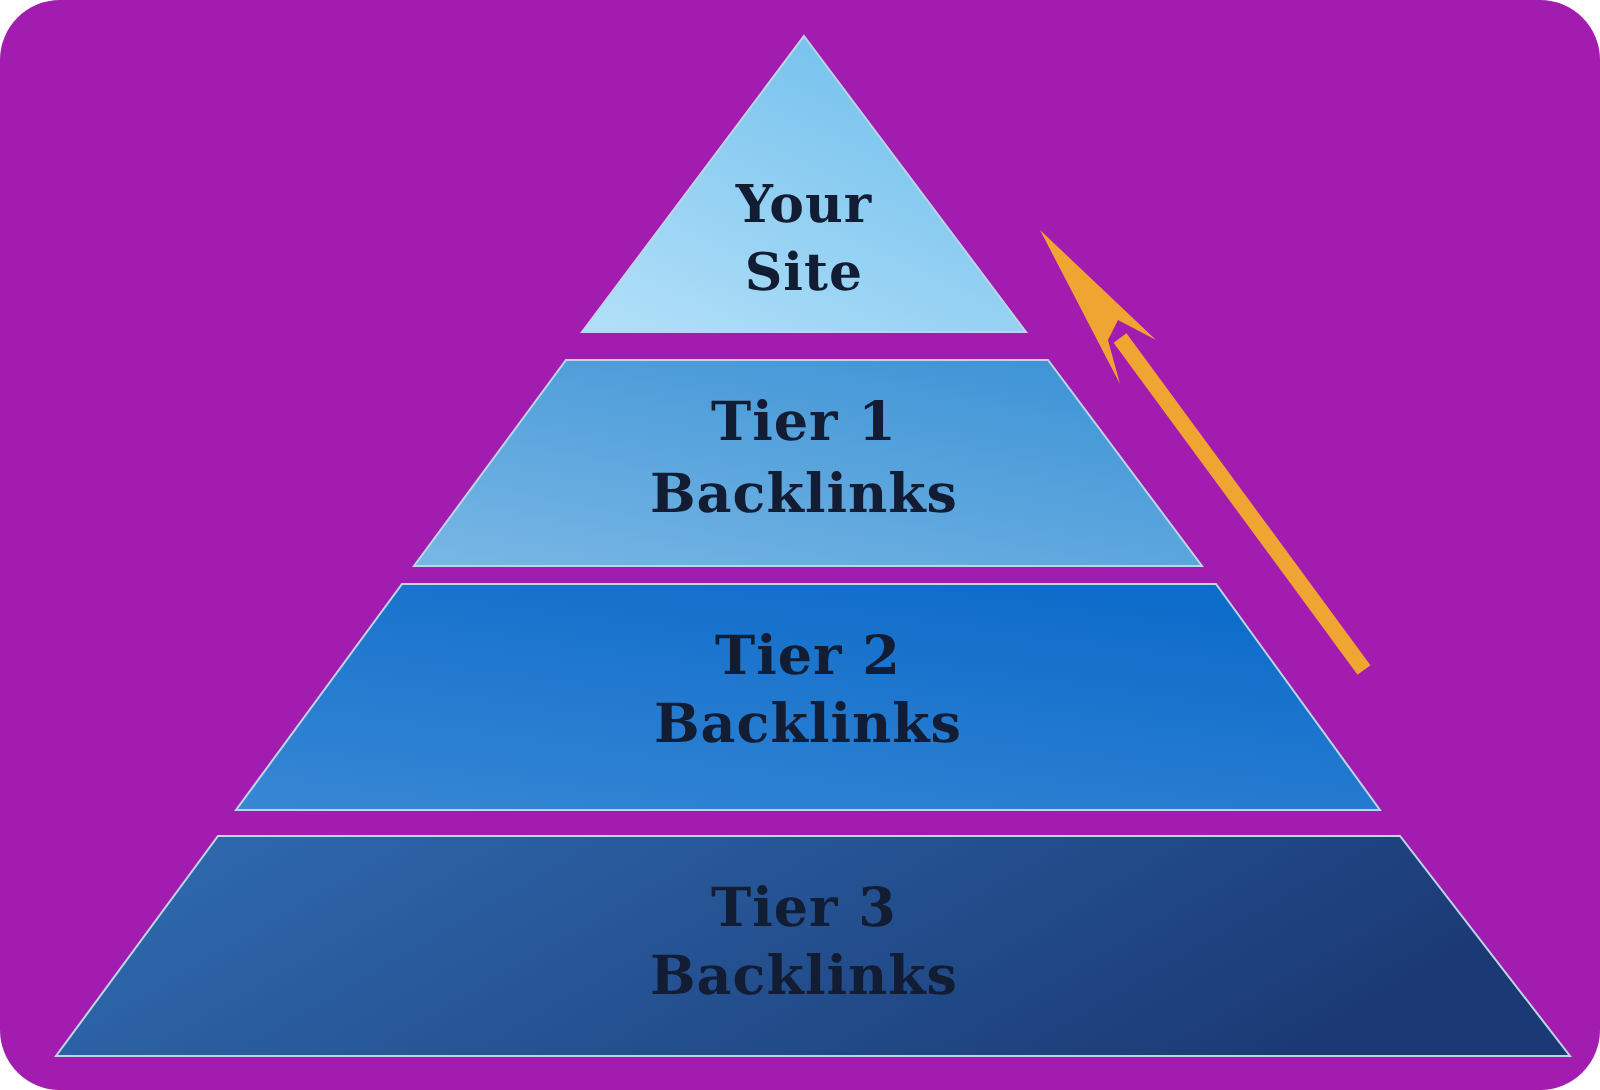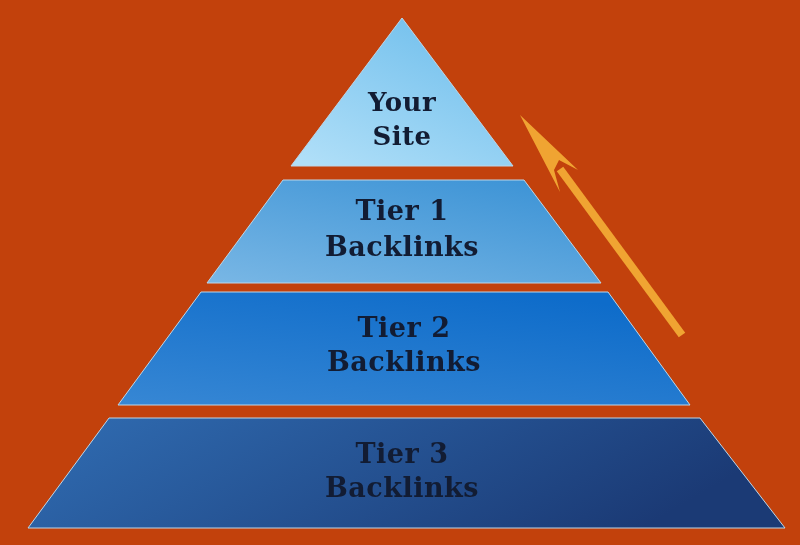--- a/index.html
+++ b/index.html
@@ -7,21 +7,22 @@
     padding: 0;
     background: #ffffff;
     width: 800px;
     height: 545px;
     overflow: hidden;
   }
   .stage {
     position: relative;
     width: 800px;
     height: 545px;
-    background: #c2410c;
+    background: #a21caf;
+    border-radius: 30px;
   }
   svg {
     display: block;
   }
   .level-label {
     font-family: "DejaVu Serif", "Liberation Serif", serif;
     font-weight: bold;
     letter-spacing: 0.5px;
   }
 </style>

